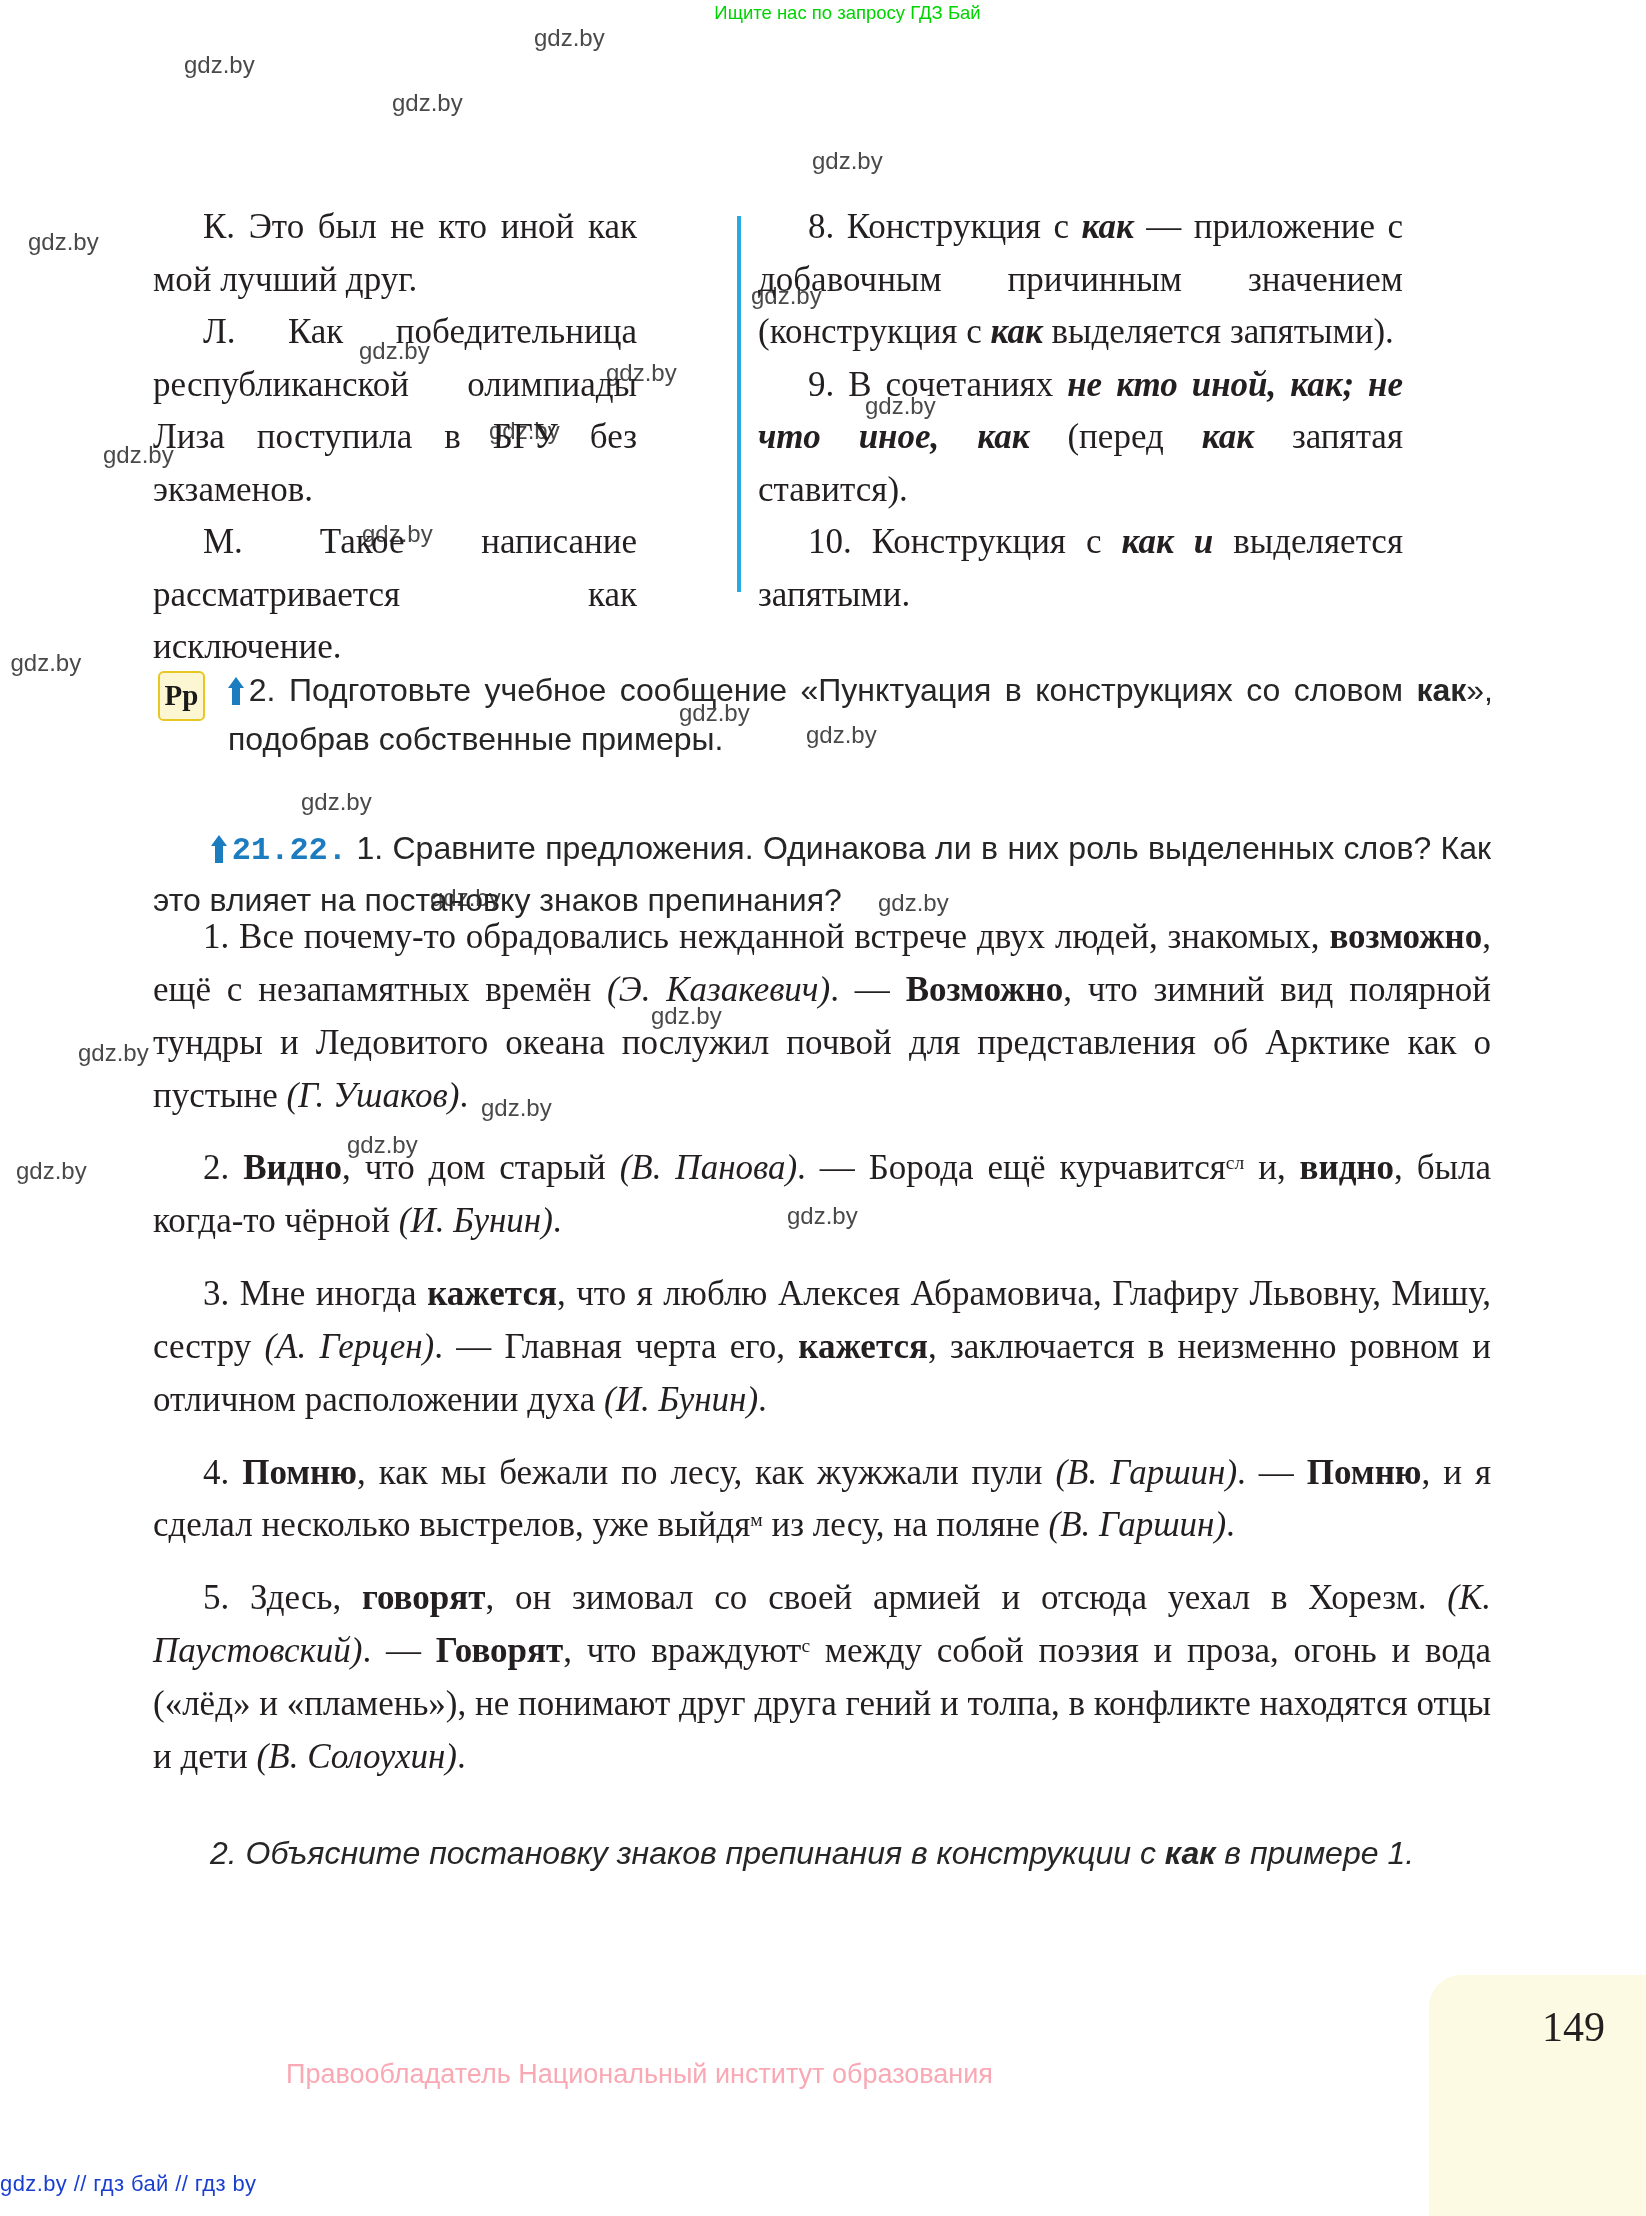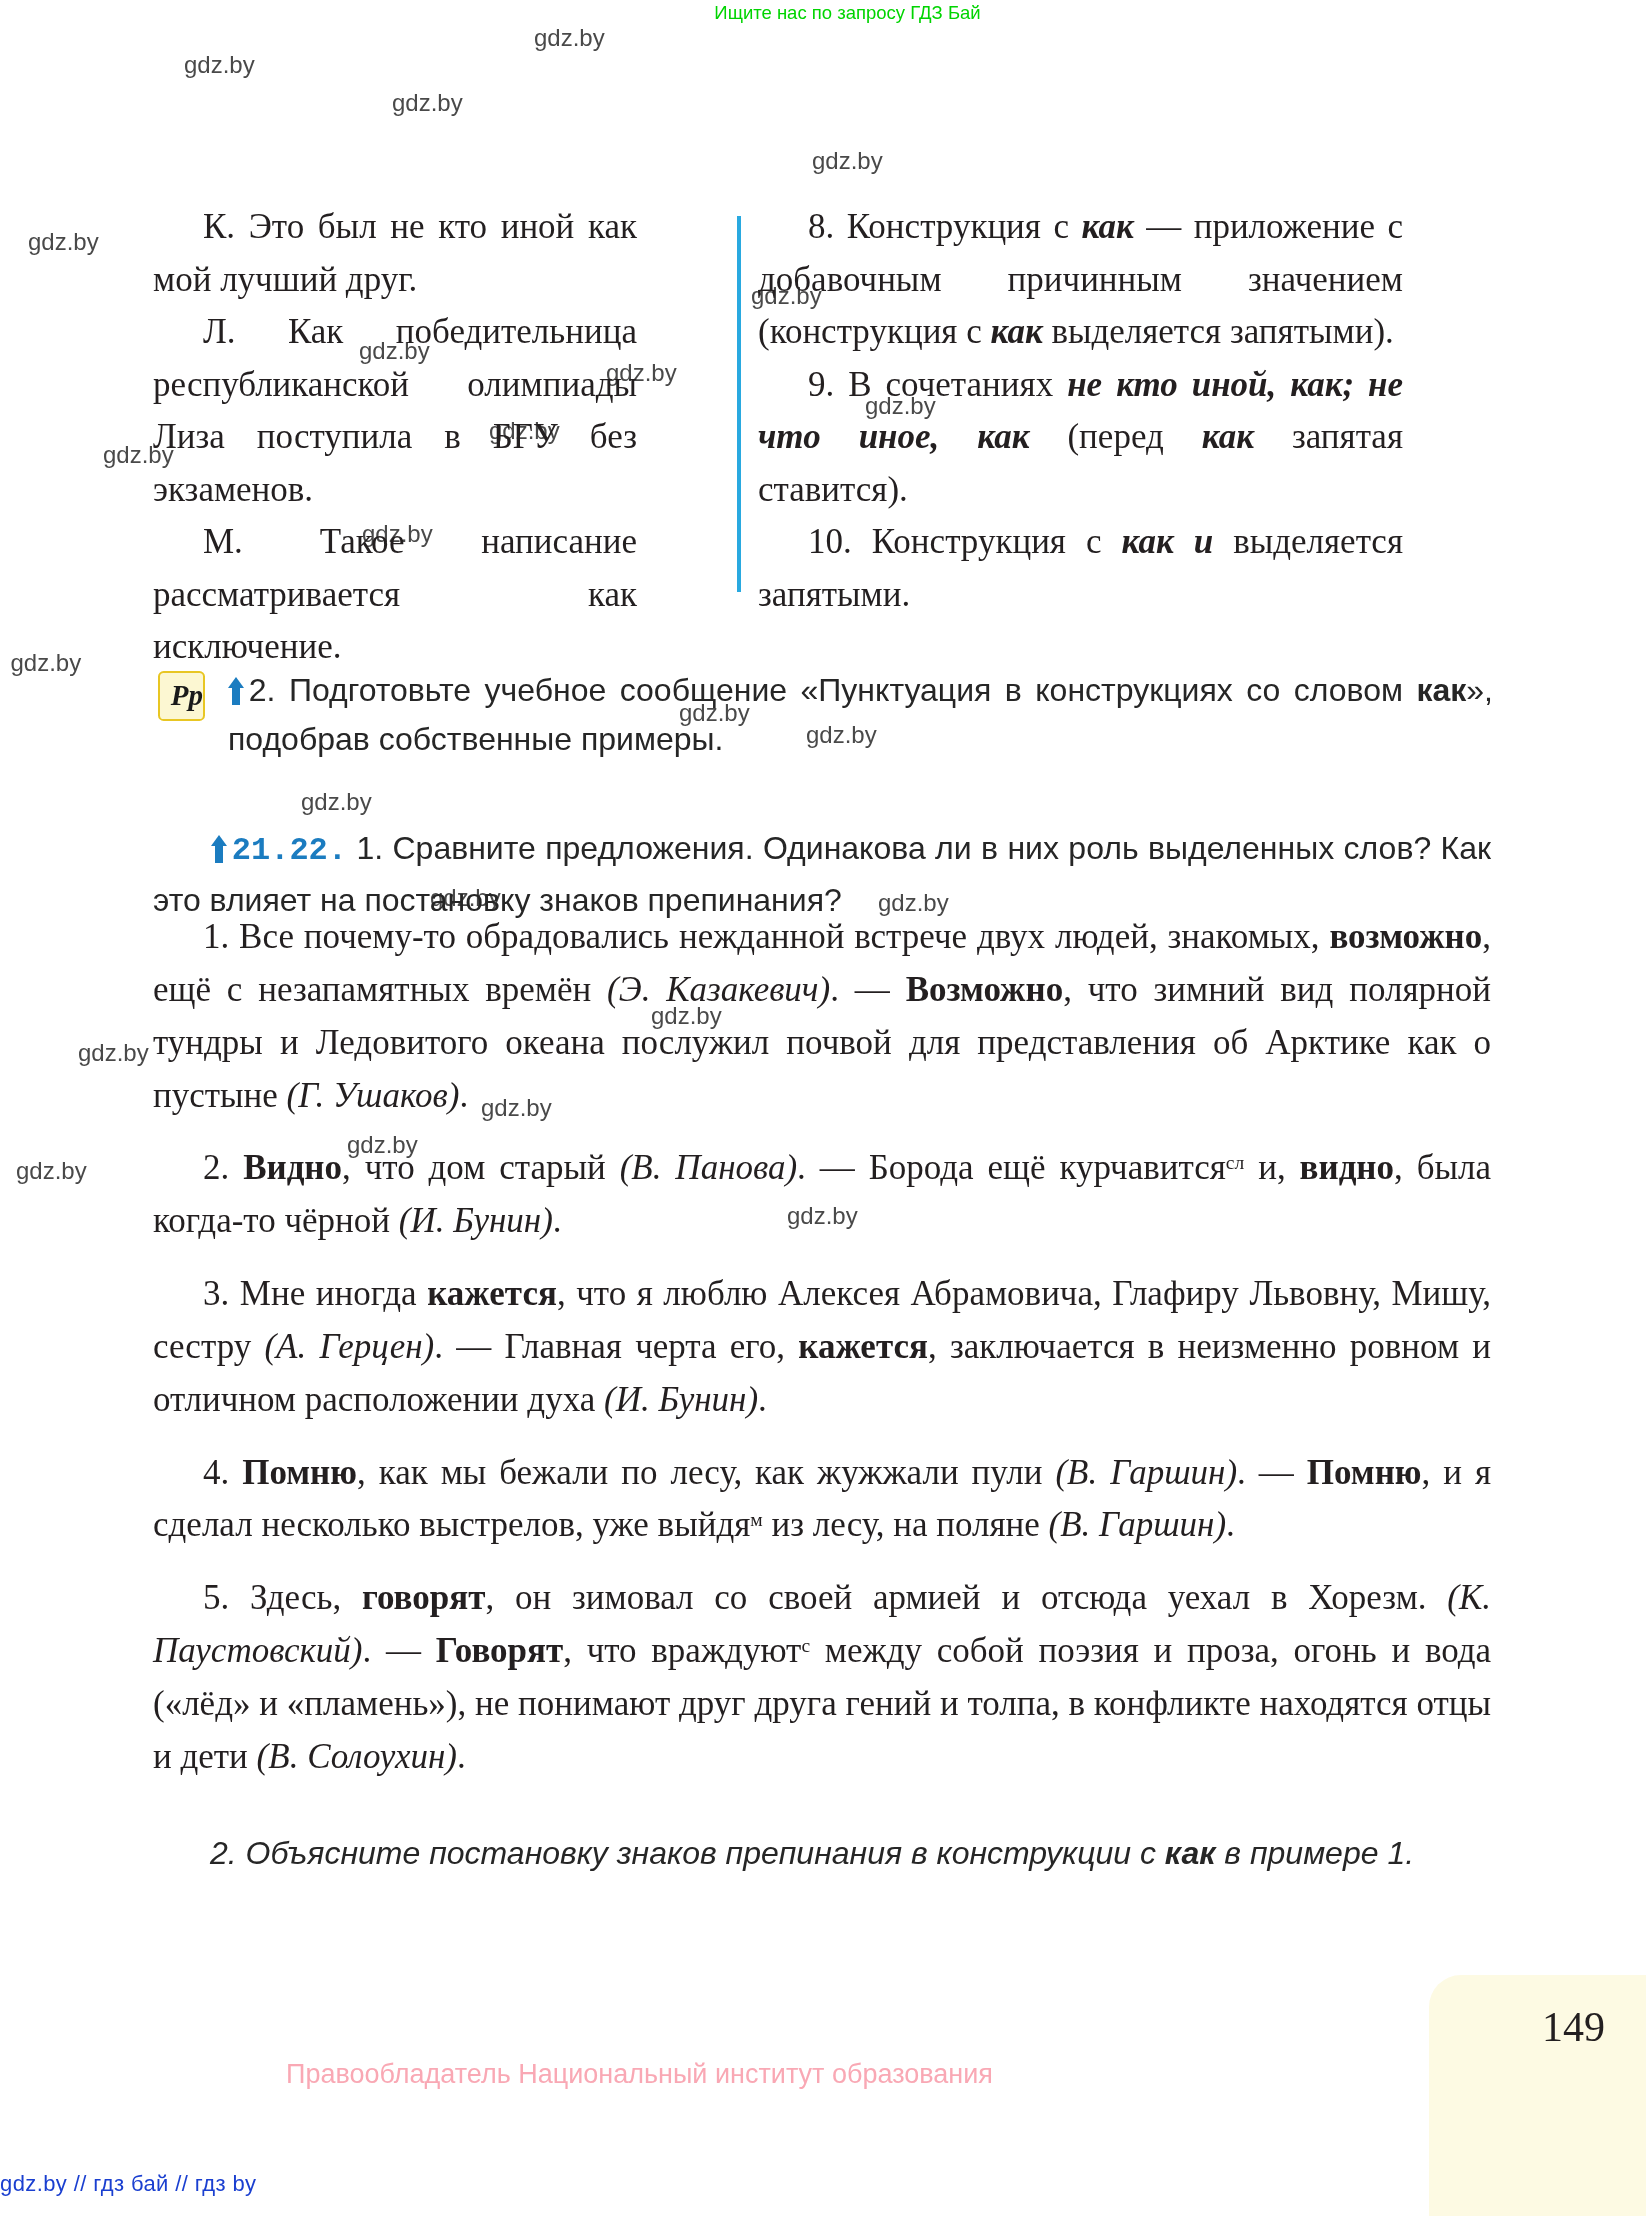--- a/index.html
+++ b/index.html
@@ -122,25 +122,24 @@
     width: 47px;
     height: 50px;
     background: #fcf7d2;
     border: 2.4px solid #e8c623;
     border-radius: 5.6px;
     box-sizing: border-box;
   }
   .rr-badge span {
     display: block;
     font-family: "Liberation Serif", "DejaVu Serif", serif;
-    font-style: italic;
     font-weight: bold;
     font-size: 29px;
     line-height: 45px;
-    text-align: right;
+    text-align: center;
     color: #1a1a1a;
   }
 
   .uparrow {
     display: inline-block;
     width: 16px;
     height: 27px;
     position: relative;
     vertical-align: -3.2px;
     margin-right: 4.8px;

